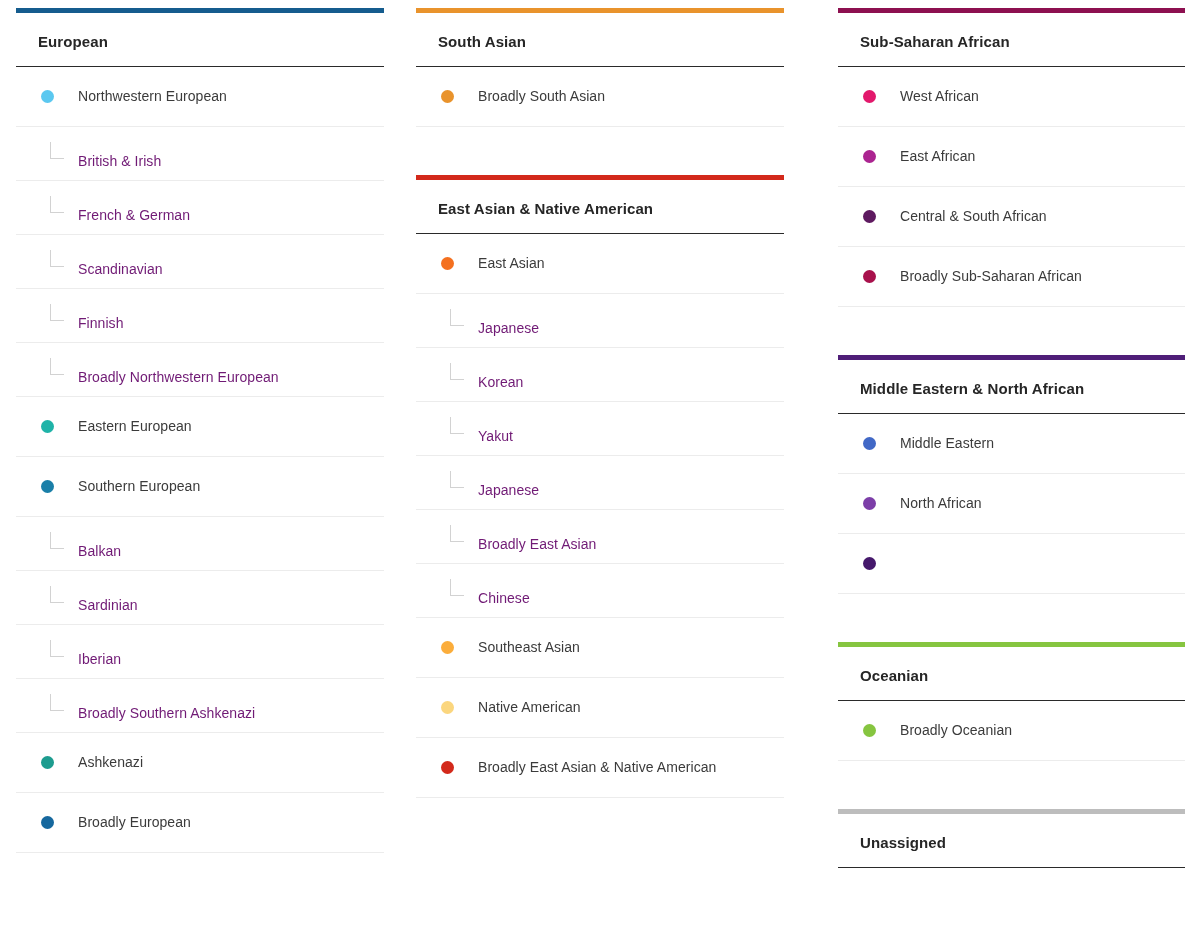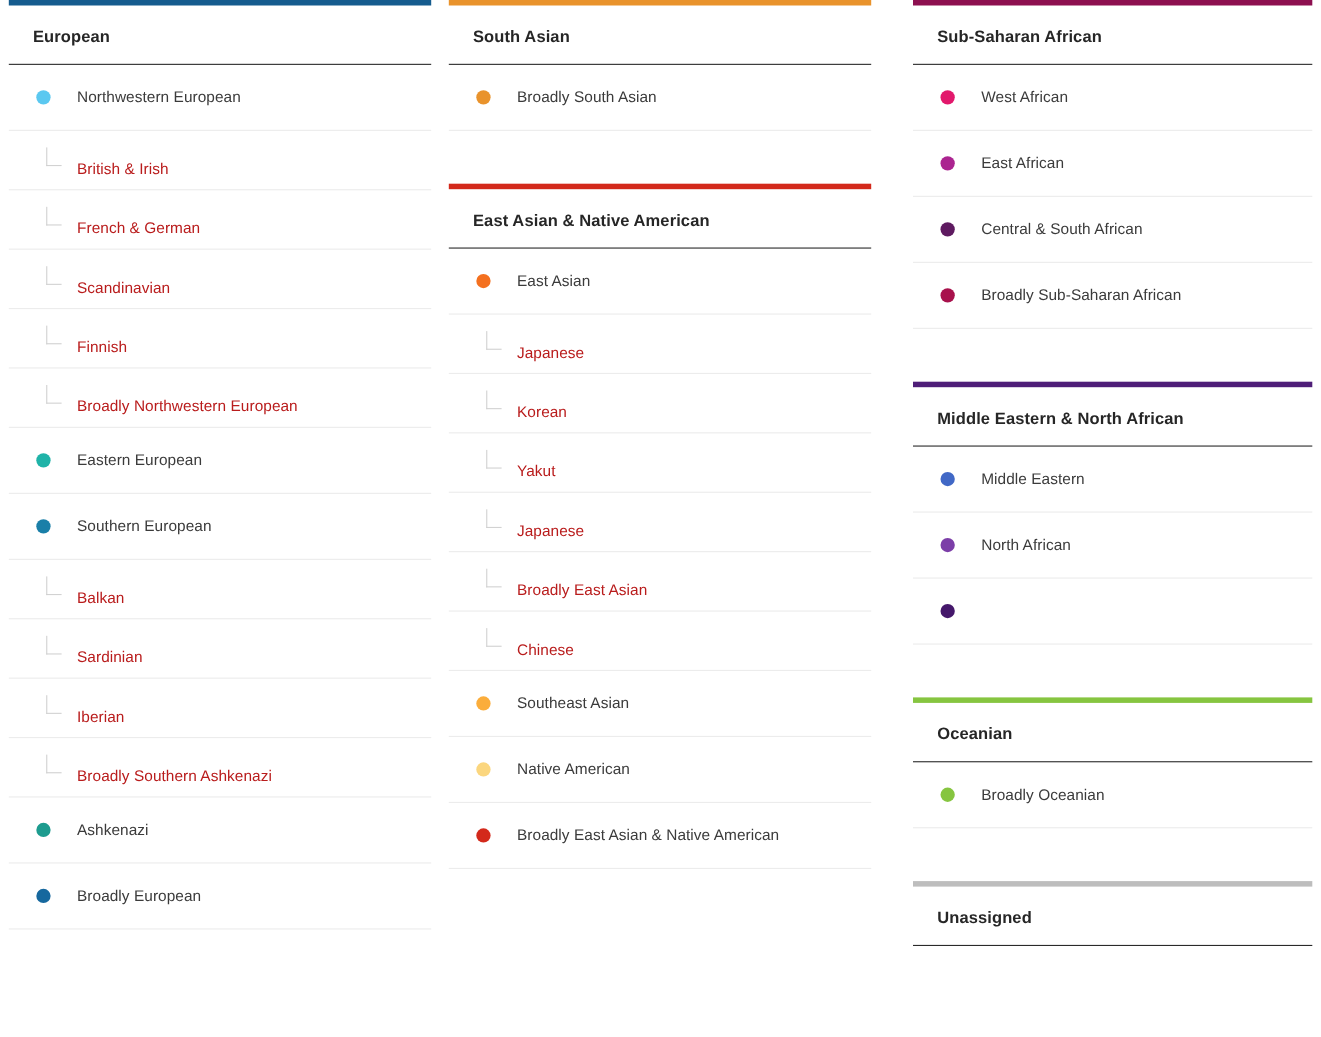--- a/index.html
+++ b/index.html
@@ -20,21 +20,21 @@
     width: 1201px;
     height: 943px;
     display: flex;
     align-items: flex-start;
     gap: 0;
   }
 
   .legend-column {
     width: 400px;
     flex: 0 0 400px;
-    padding: 0;
+    padding: 8px;
   }
   .legend-column.col-3 { width: 401px; flex: 0 0 401px; }
 
   
   .col-inner {
     margin: 0 8px 0 8px;
   }
   .col-3 .col-inner { margin-left: 30px; margin-right: 8px; }
   .col-2 .col-inner { margin-left: 8px; margin-right: 8px; }
 
@@ -98,21 +98,21 @@
   }
 
   .row-label {
     font-size: 14px;
     color: #3b3b3b;
     line-height: 1.33;
     padding-right: 18px;
     font-weight: 400;
     letter-spacing: 0.05px;
   }
-  .row-sub .row-label { color: #b91c1c; margin-top: 16px; }
+  .row-sub .row-label { color: #701a75; margin-top: 16px; }
   .spacer-md { height: 48px; }
 </style>
 </head>
 <body>
 
 <div class="legend-board">
   <div class="legend-column col-1">
     <div class="col-inner">
         <div class="group">
           <div class="group-rule" style="background: rgb(21, 92, 142);"></div>

